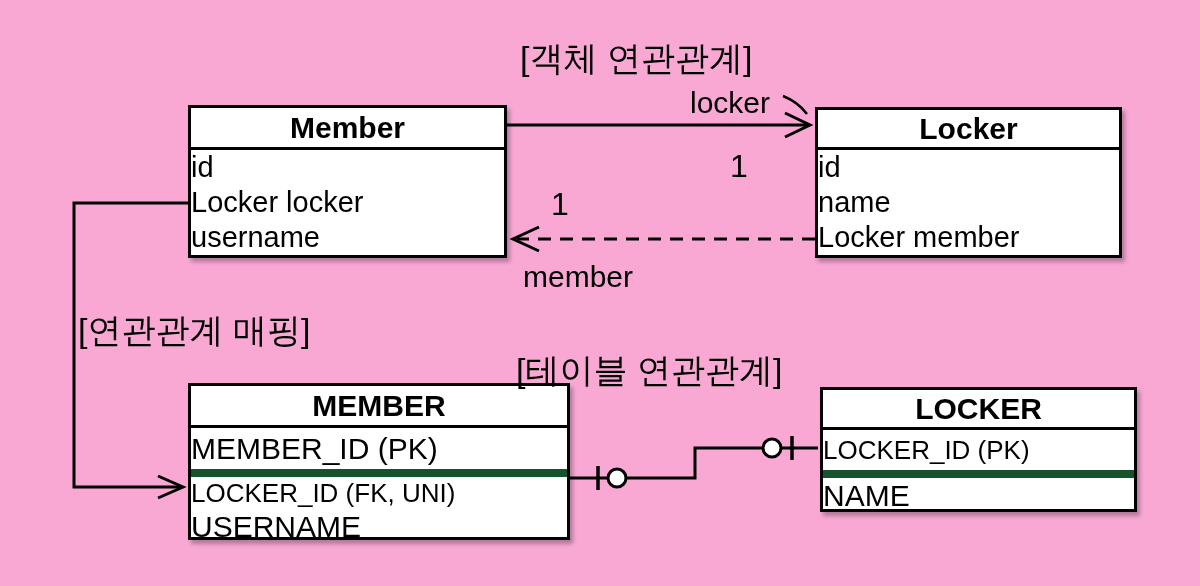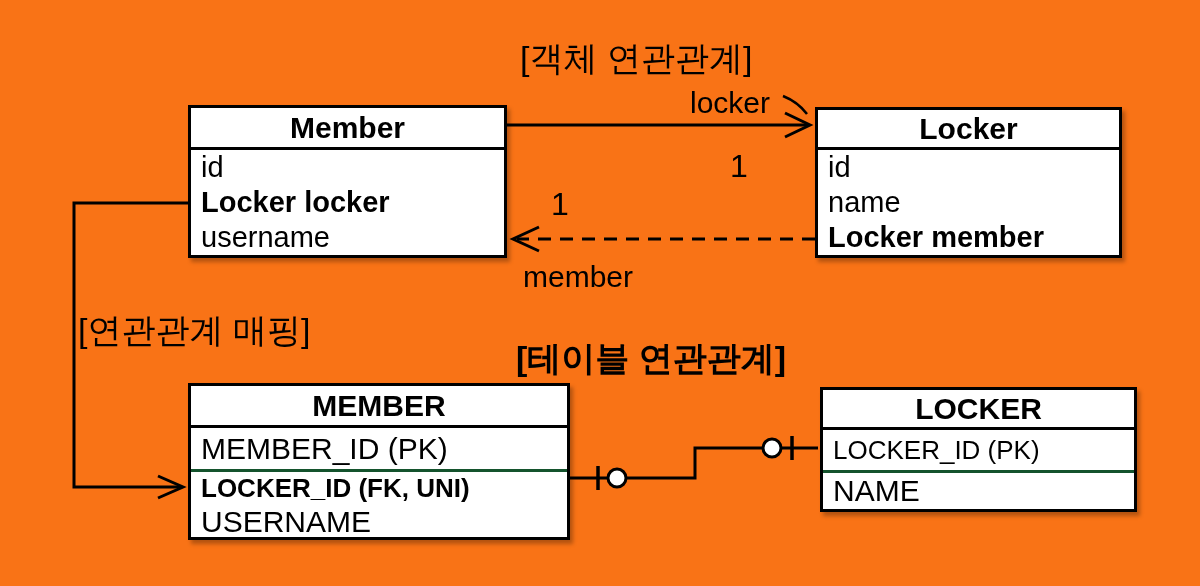--- a/index.html
+++ b/index.html
@@ -6,21 +6,21 @@
     margin: 0;
     padding: 0;
     background: #ffffff;
     font-family: "Liberation Sans", sans-serif;
     color: #000000;
   }
   .canvas {
     position: relative;
     width: 1200px;
     height: 586px;
-    background: #f97316;
+    background: #f9a8d4;
     overflow: hidden;
   }
   .svg-layer {
     position: absolute;
     left: 0; top: 0;
     width: 1200px;
     height: 586px;
     z-index: 1;
   }
   .uml-box {
@@ -31,28 +31,27 @@
     z-index: 2;
     box-sizing: border-box;
   }
   .uml-header {
     border-bottom: 3px solid #000000;
     font-weight: bold;
     text-align: center;
     font-size: 30px;
   }
   .uml-row, .uml-section {
-    padding-left: 10px;
     font-size: 29px;
     white-space: nowrap;
   }
   .row-sep {
-    border-bottom: 3px solid #14532d;
+    border-bottom: 8px solid #14532d;
   }
-  .bold { font-weight: bold; }
+  .bold { font-weight: normal; }
   .diagram-label {
     position: absolute;
     font-size: 34px;
     white-space: nowrap;
     z-index: 3;
   }
   .edge-label {
     position: absolute;
     font-size: 30px;
     white-space: nowrap;
@@ -81,21 +80,21 @@
       <path d="M 570 478 L 695 478 L 695 448 L 818 448"></path>
       <path d="M 598 466 L 598 490" stroke-width="3.5"></path>
       <circle cx="617" cy="478" r="9" fill="#ffffff"></circle>
       <circle cx="772" cy="448" r="9" fill="#ffffff"></circle>
       <path d="M 792 436 L 792 460" stroke-width="3.5"></path>
     </g>
   </svg>
 
   <div class="diagram-label" style="left:520px; top:36px;">[객체 연관관계]</div>
   <div class="diagram-label" style="left:78px; top:308px;">[연관관계 매핑]</div>
-  <div class="diagram-label" style="left:516px; top:336px;font-weight:bold;">[테이블 연관관계]</div>
+  <div class="diagram-label" style="left:516px; top:348px;">[테이블 연관관계]</div>
 
   <div class="edge-label" style="left:690px; top:86px;">locker</div>
   <div class="edge-label" style="left:730px; top:148px; font-size:32px;">1</div>
   <div class="edge-label" style="left:551px; top:186px; font-size:32px;">1</div>
   <div class="edge-label" style="left:523px; top:260px;">member</div>
 
   <div class="uml-box" style="left:188px; top:105px; width:319px; height:153px;">
     <div class="uml-header" style="height:39px; line-height:39px;">Member</div>
     <div class="uml-row" style="height:35px; line-height:35px;">id</div>
     <div class="uml-row bold" style="height:35px; line-height:35px;">Locker locker</div>

